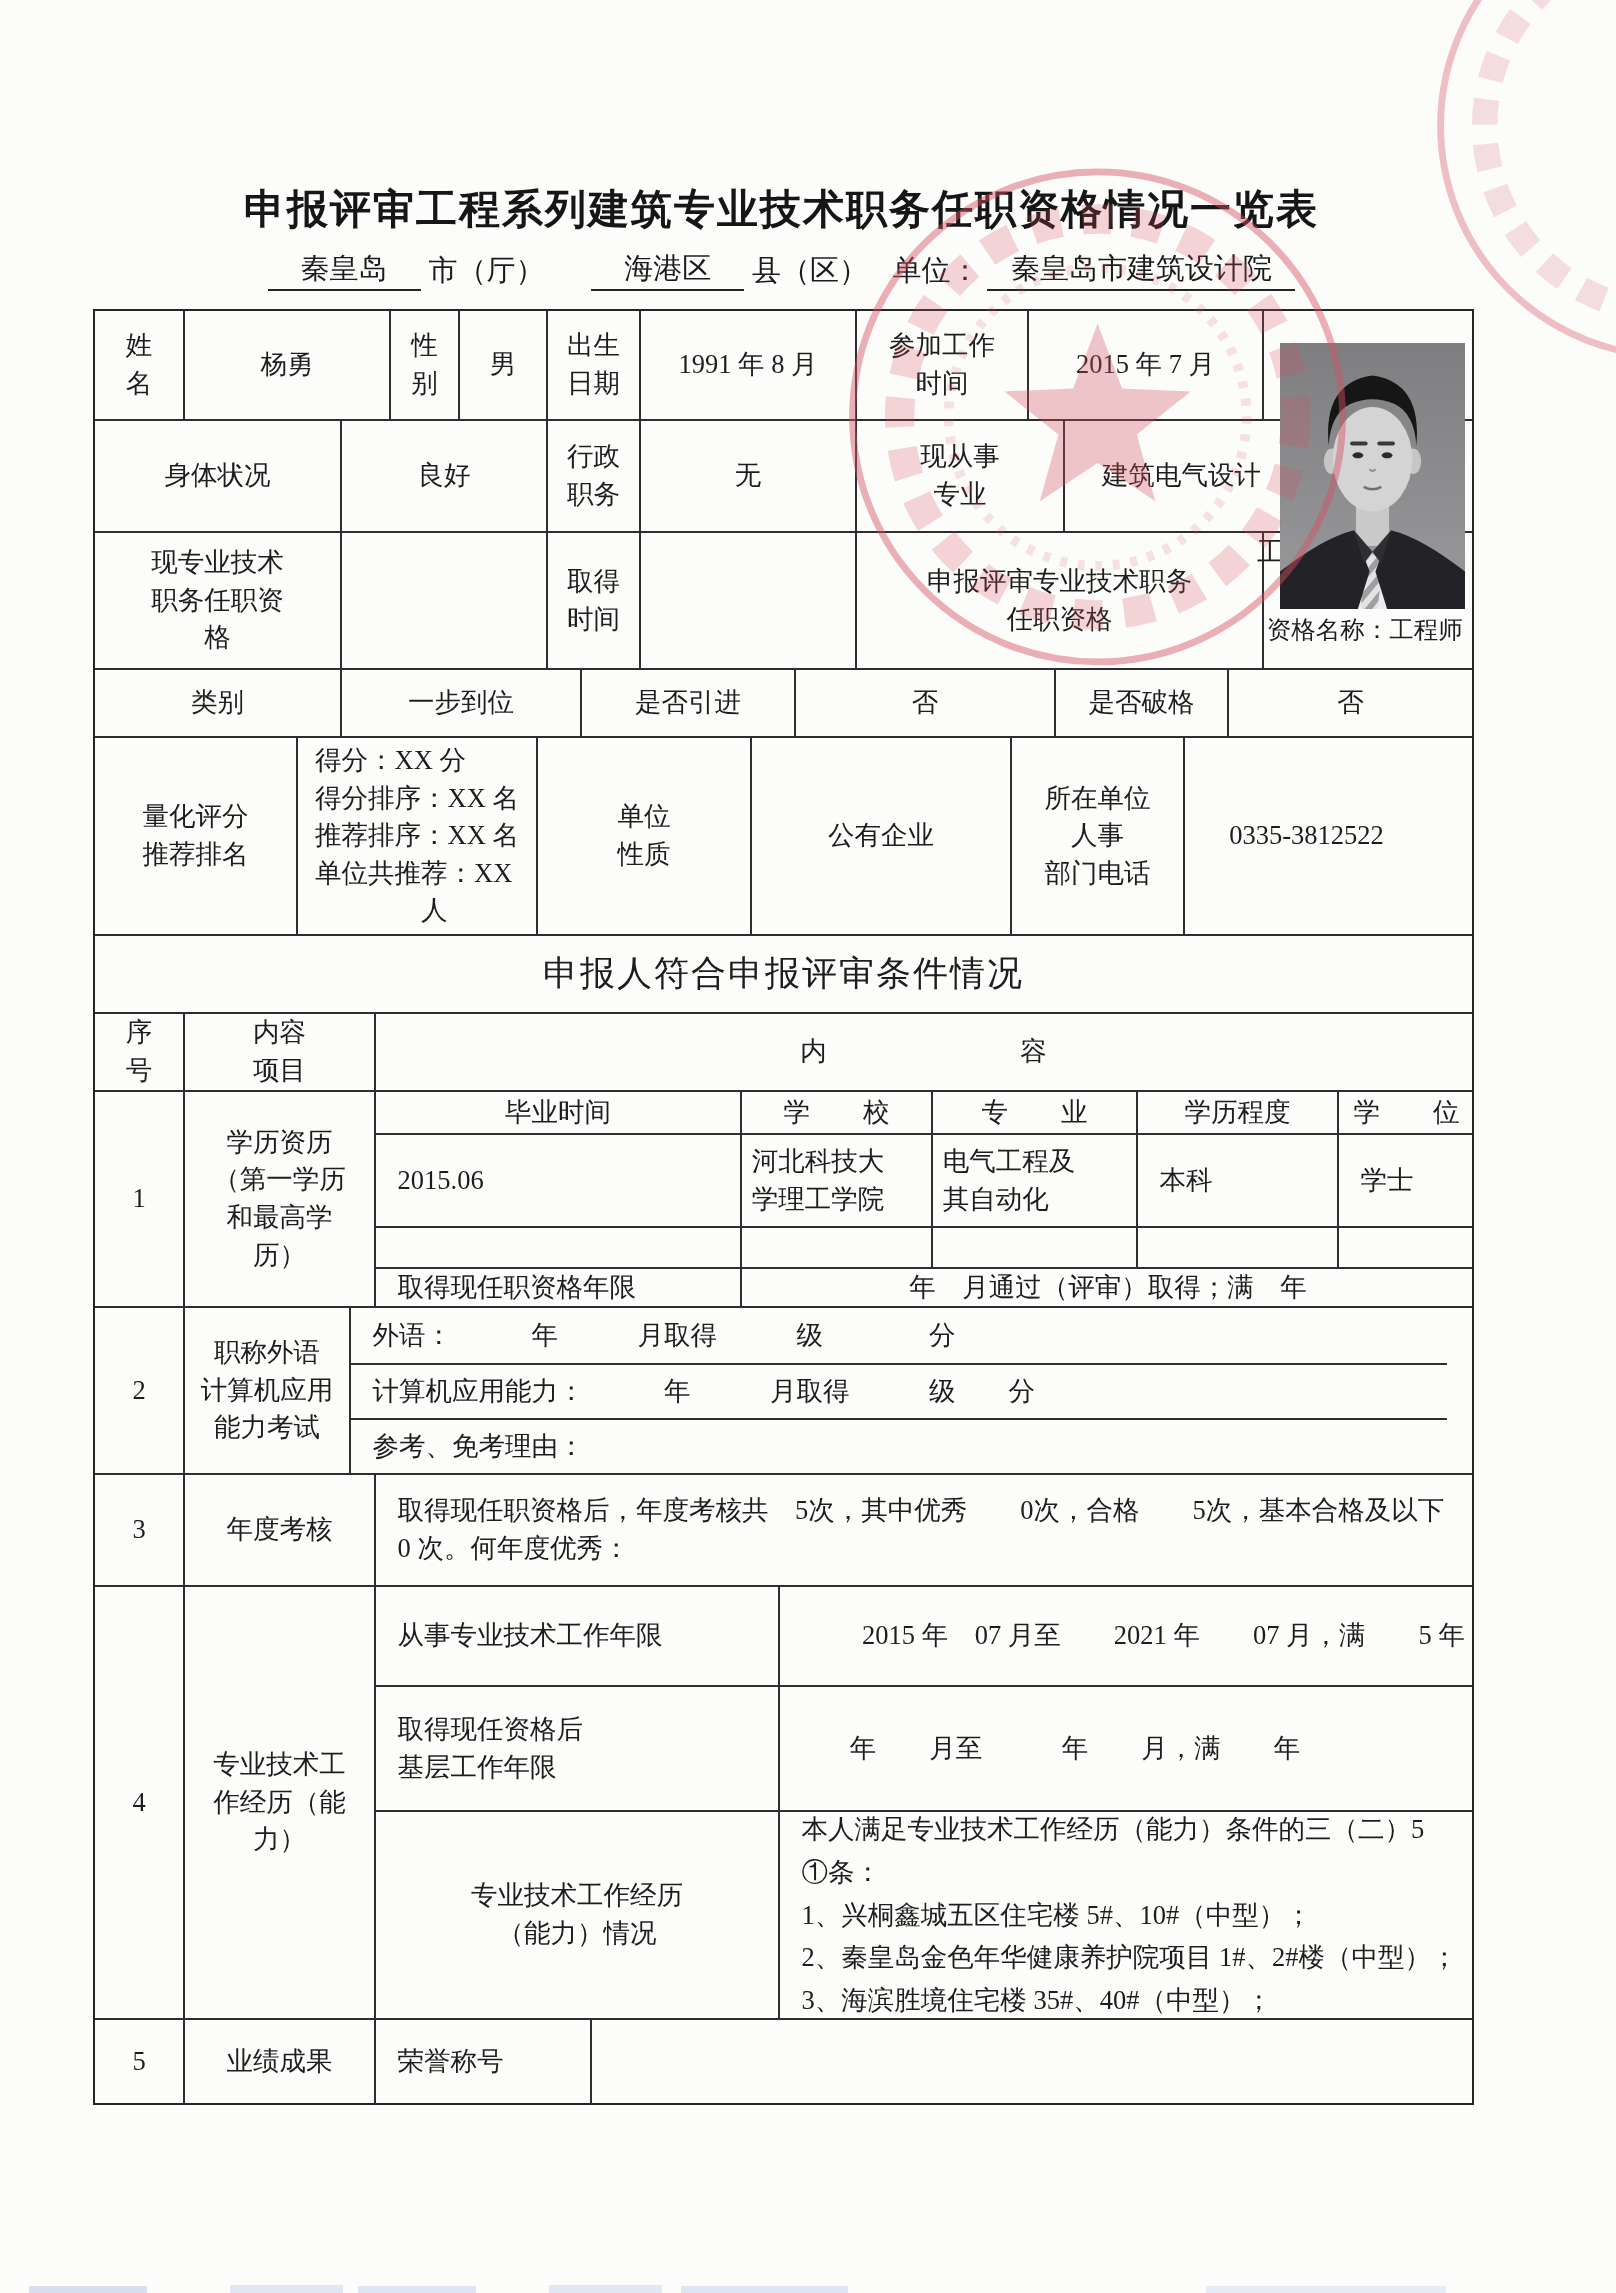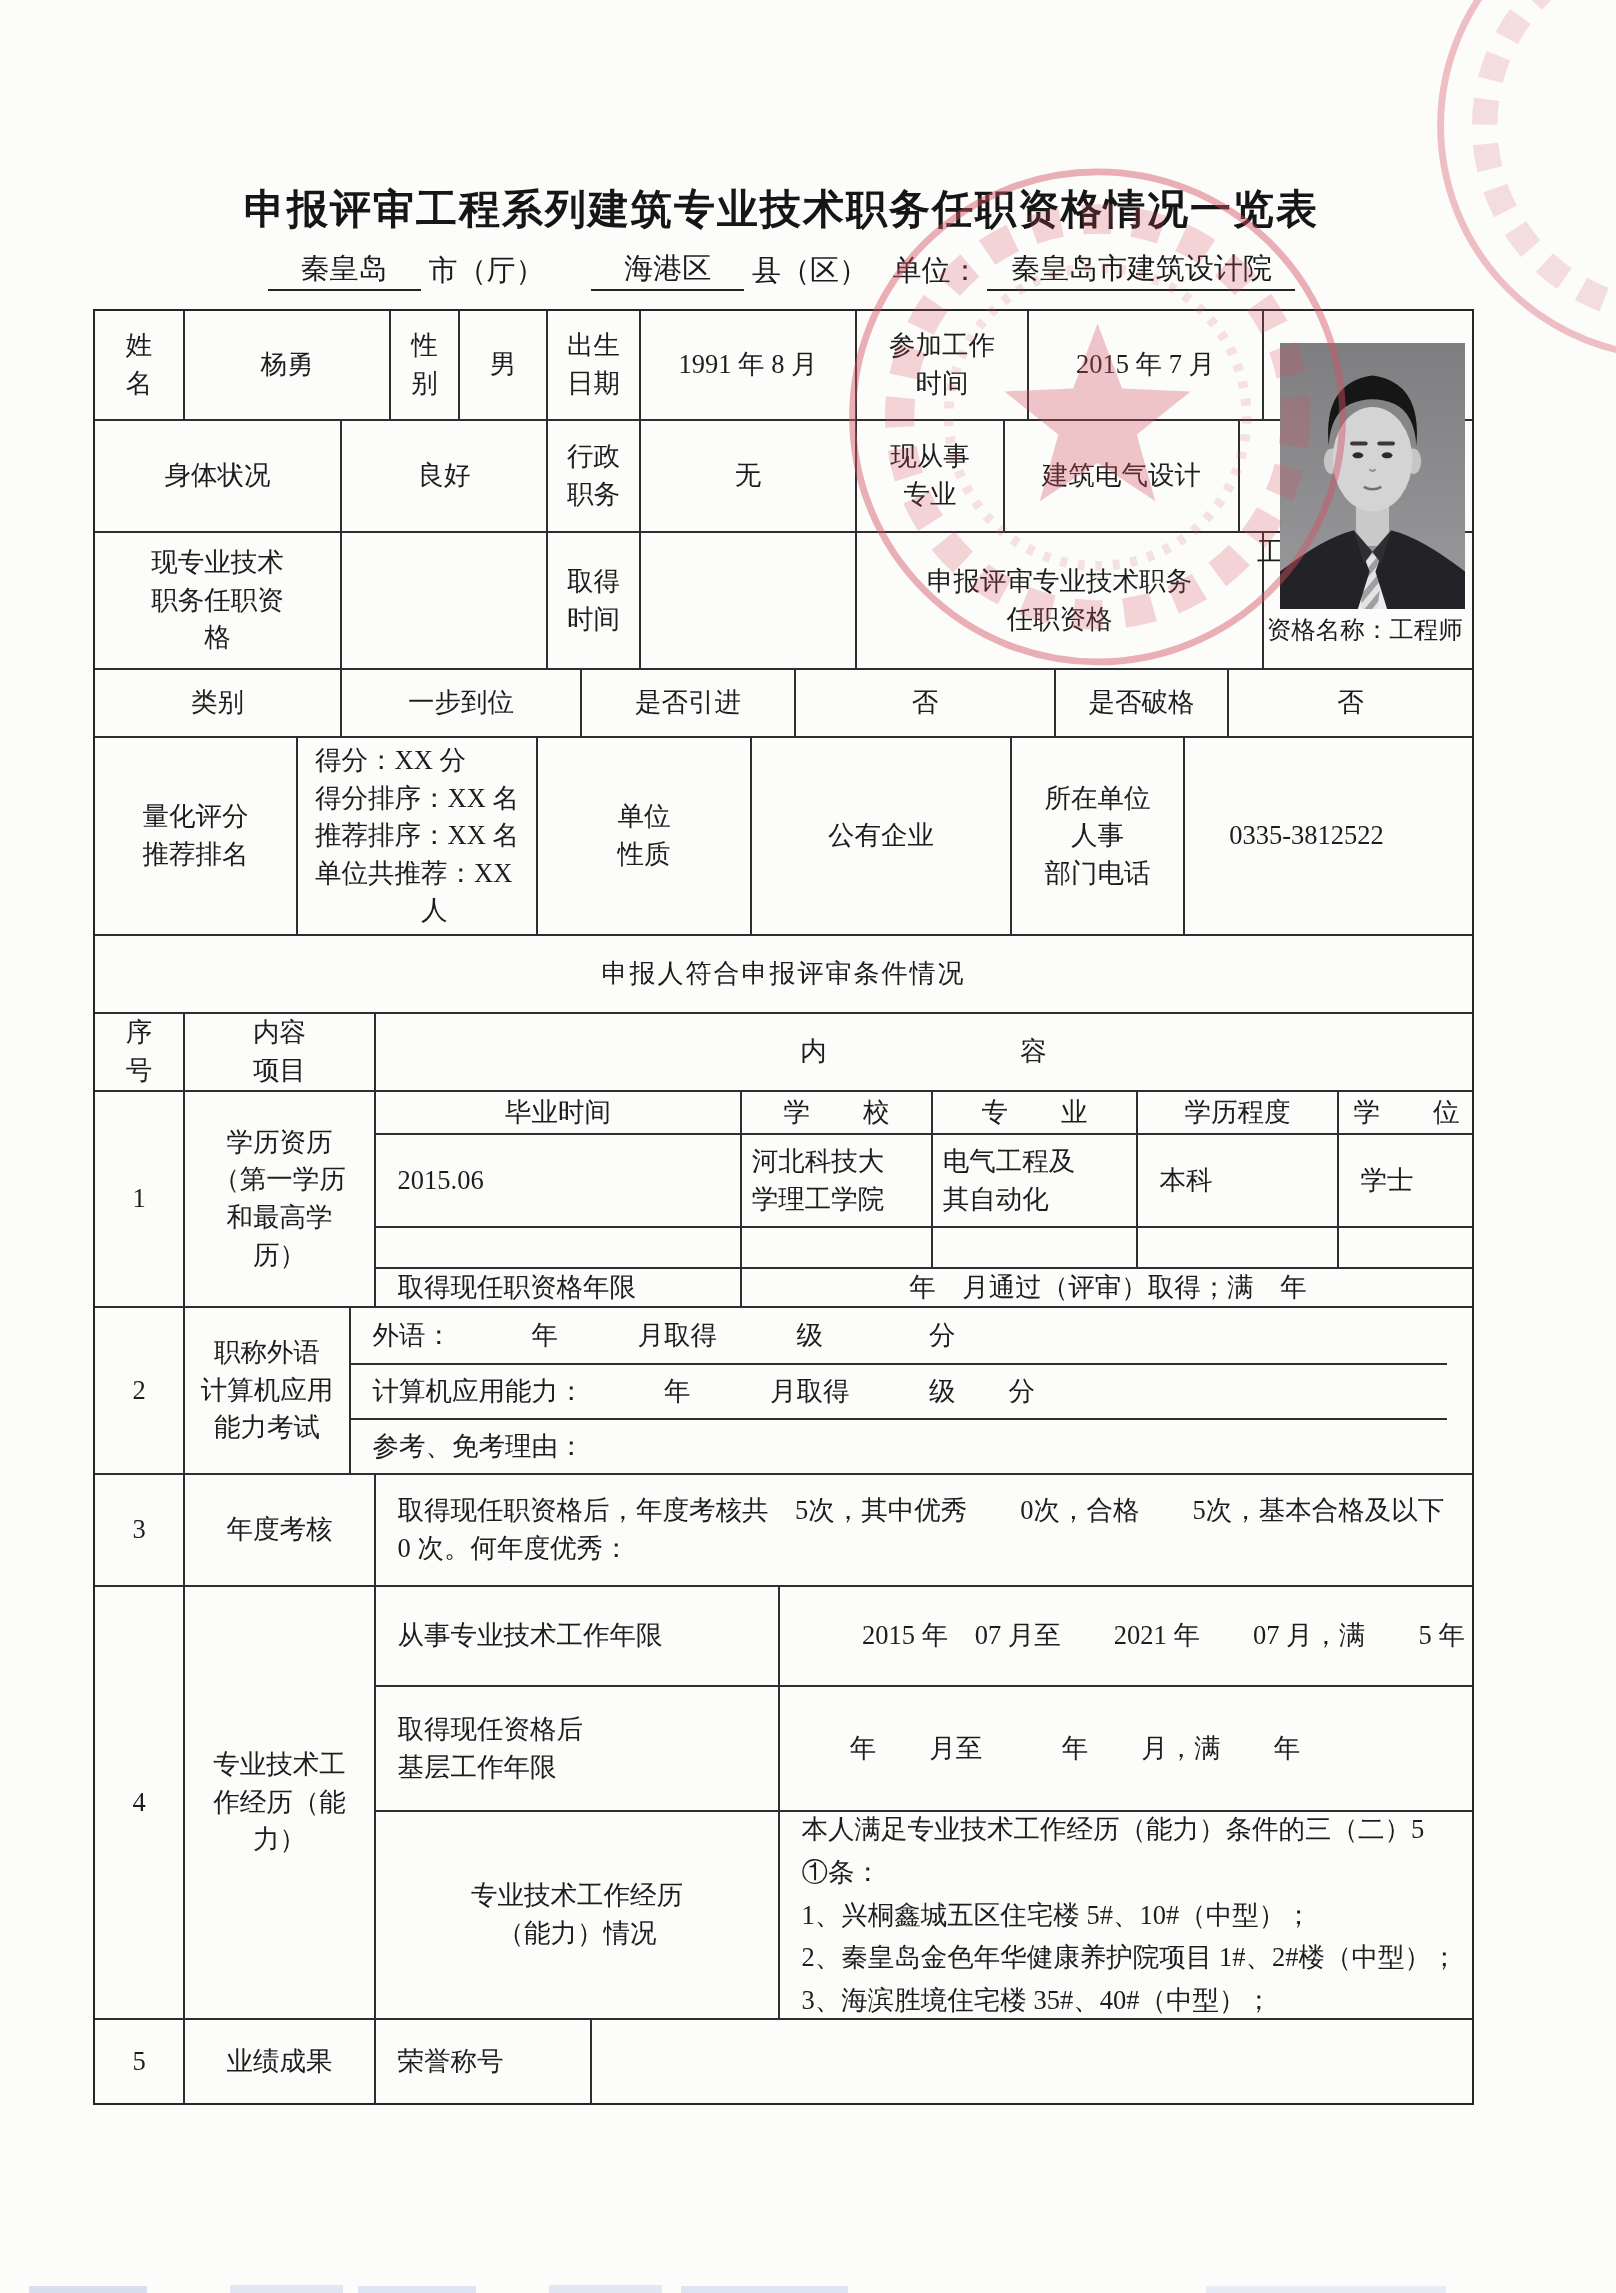--- a/index.html
+++ b/index.html
@@ -31,21 +31,21 @@
     box-sizing:border-box;flex:0 0 auto;display:flex;align-items:center;justify-content:center;
     text-align:center;white-space:pre-line;font-size:26.5px;line-height:1.42;
     color:#1d1d1d;padding:3.9px 5.9px;min-width:0;
   }
   .c + .c{border-left:2px solid #2e2e2e;}
   .left{justify-content:flex-start;text-align:left;padding-left:21.6px;padding-right:11.8px;}
   .score{text-align:left;}
   .col{flex-direction:column;align-items:stretch;padding:0;}
   .srow{display:flex;flex:0 0 auto;border-top:2px solid #2e2e2e;box-sizing:border-box;}
   .srow:first-child{border-top:none;border-radius:13px;}
-  .banner{font-size:26px;letter-spacing:2px;}
+  .banner{font-size:35px;letter-spacing:2px;}
   .wide{letter-spacing:1px;}
   
   .photo-area{position:absolute;left:1166px;top:0;width:209px;height:355px;z-index:4;}
   .photo-frame{position:absolute;left:18.6px;top:32px;width:185px;height:266px;background:#8f8f8f;}
   .photo-frame svg{display:block;width:100%;height:100%;}
   .photo-caption{position:absolute;left:-11.8px;top:302px;width:231px;text-align:center;font-size:24.5px;color:#1d1d1d;}
   .partial-char{position:absolute;left:-3.9px;top:223px;font-size:27.4px;color:#1d1d1d;}
   
   .stamp-layer{position:absolute;inset:0;z-index:3;pointer-events:none;}
   
@@ -85,21 +85,21 @@
       <div class="c" style="width:235px">2015 年 7 月</div>
       <div class="c" style="width:211px"></div>
     </div>
 
     <div class="row" style="height:110px">
       <div class="c" style="width:245px">身体状况</div>
       <div class="c" style="width:206px">良好</div>
       <div class="c" style="width:93px">行政
 职务</div>
       <div class="c" style="width:216px">无</div>
-      <div class="c" style="width:148px">现从事
+      <div class="c" style="width:208px">现从事
 专业</div>
       <div class="c" style="width:235px">建筑电气设计</div>
       <div class="c" style="width:211px"></div>
     </div>
 
     <div class="row" style="height:135px">
       <div class="c" style="width:245px">现专业技术
 职务任职资
 格</div>
       <div class="c" style="width:206px"></div>

